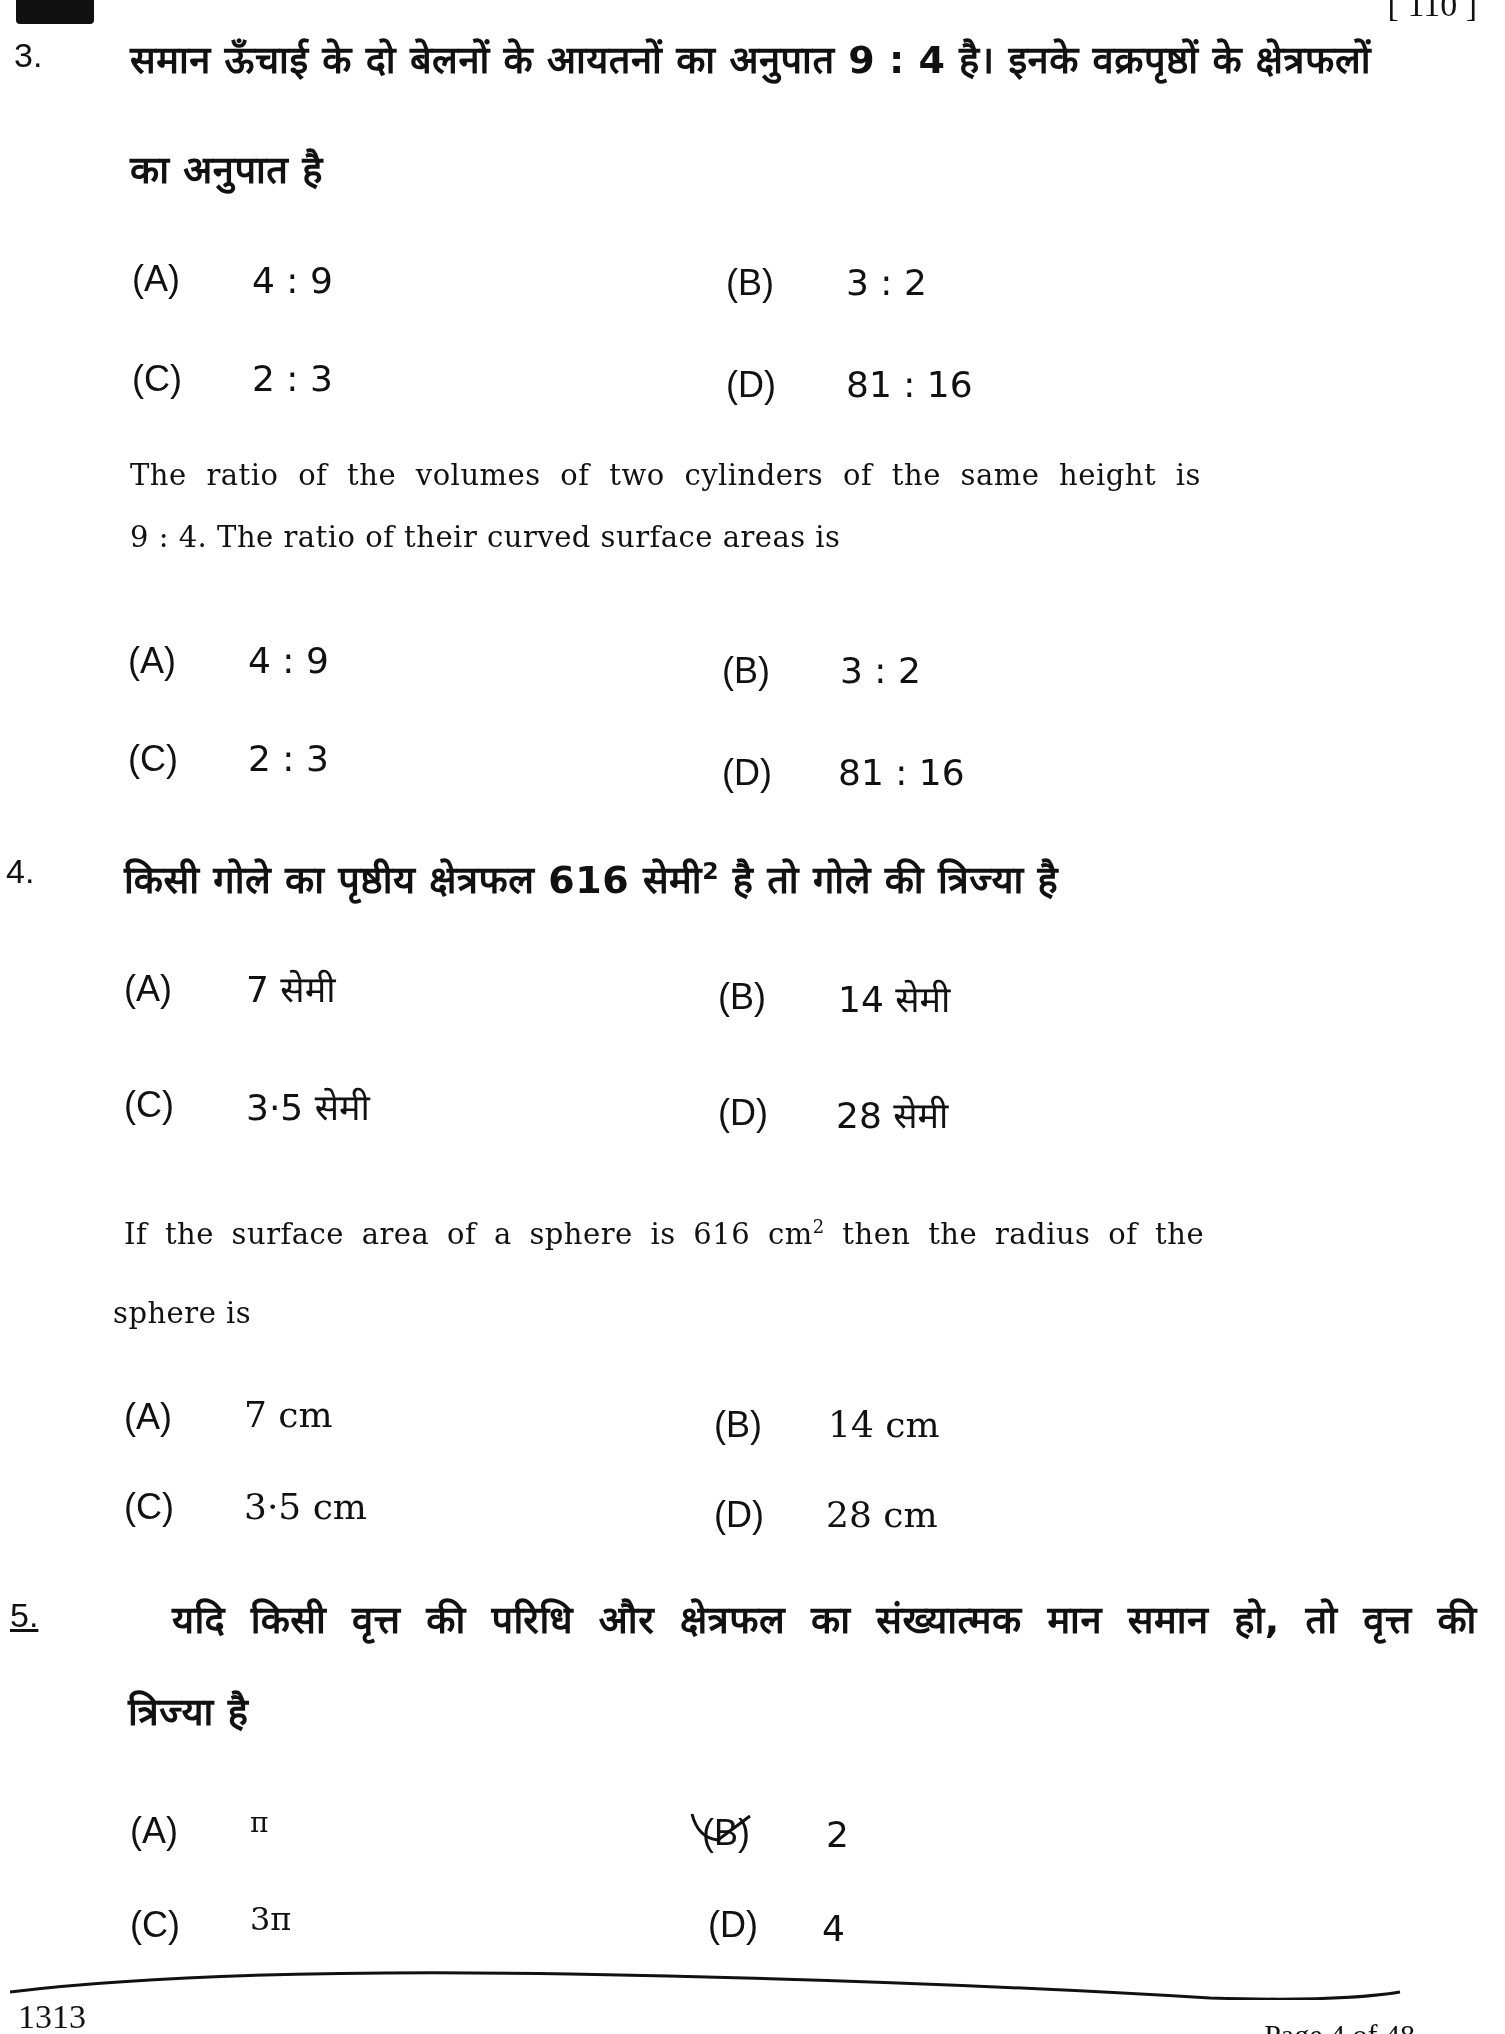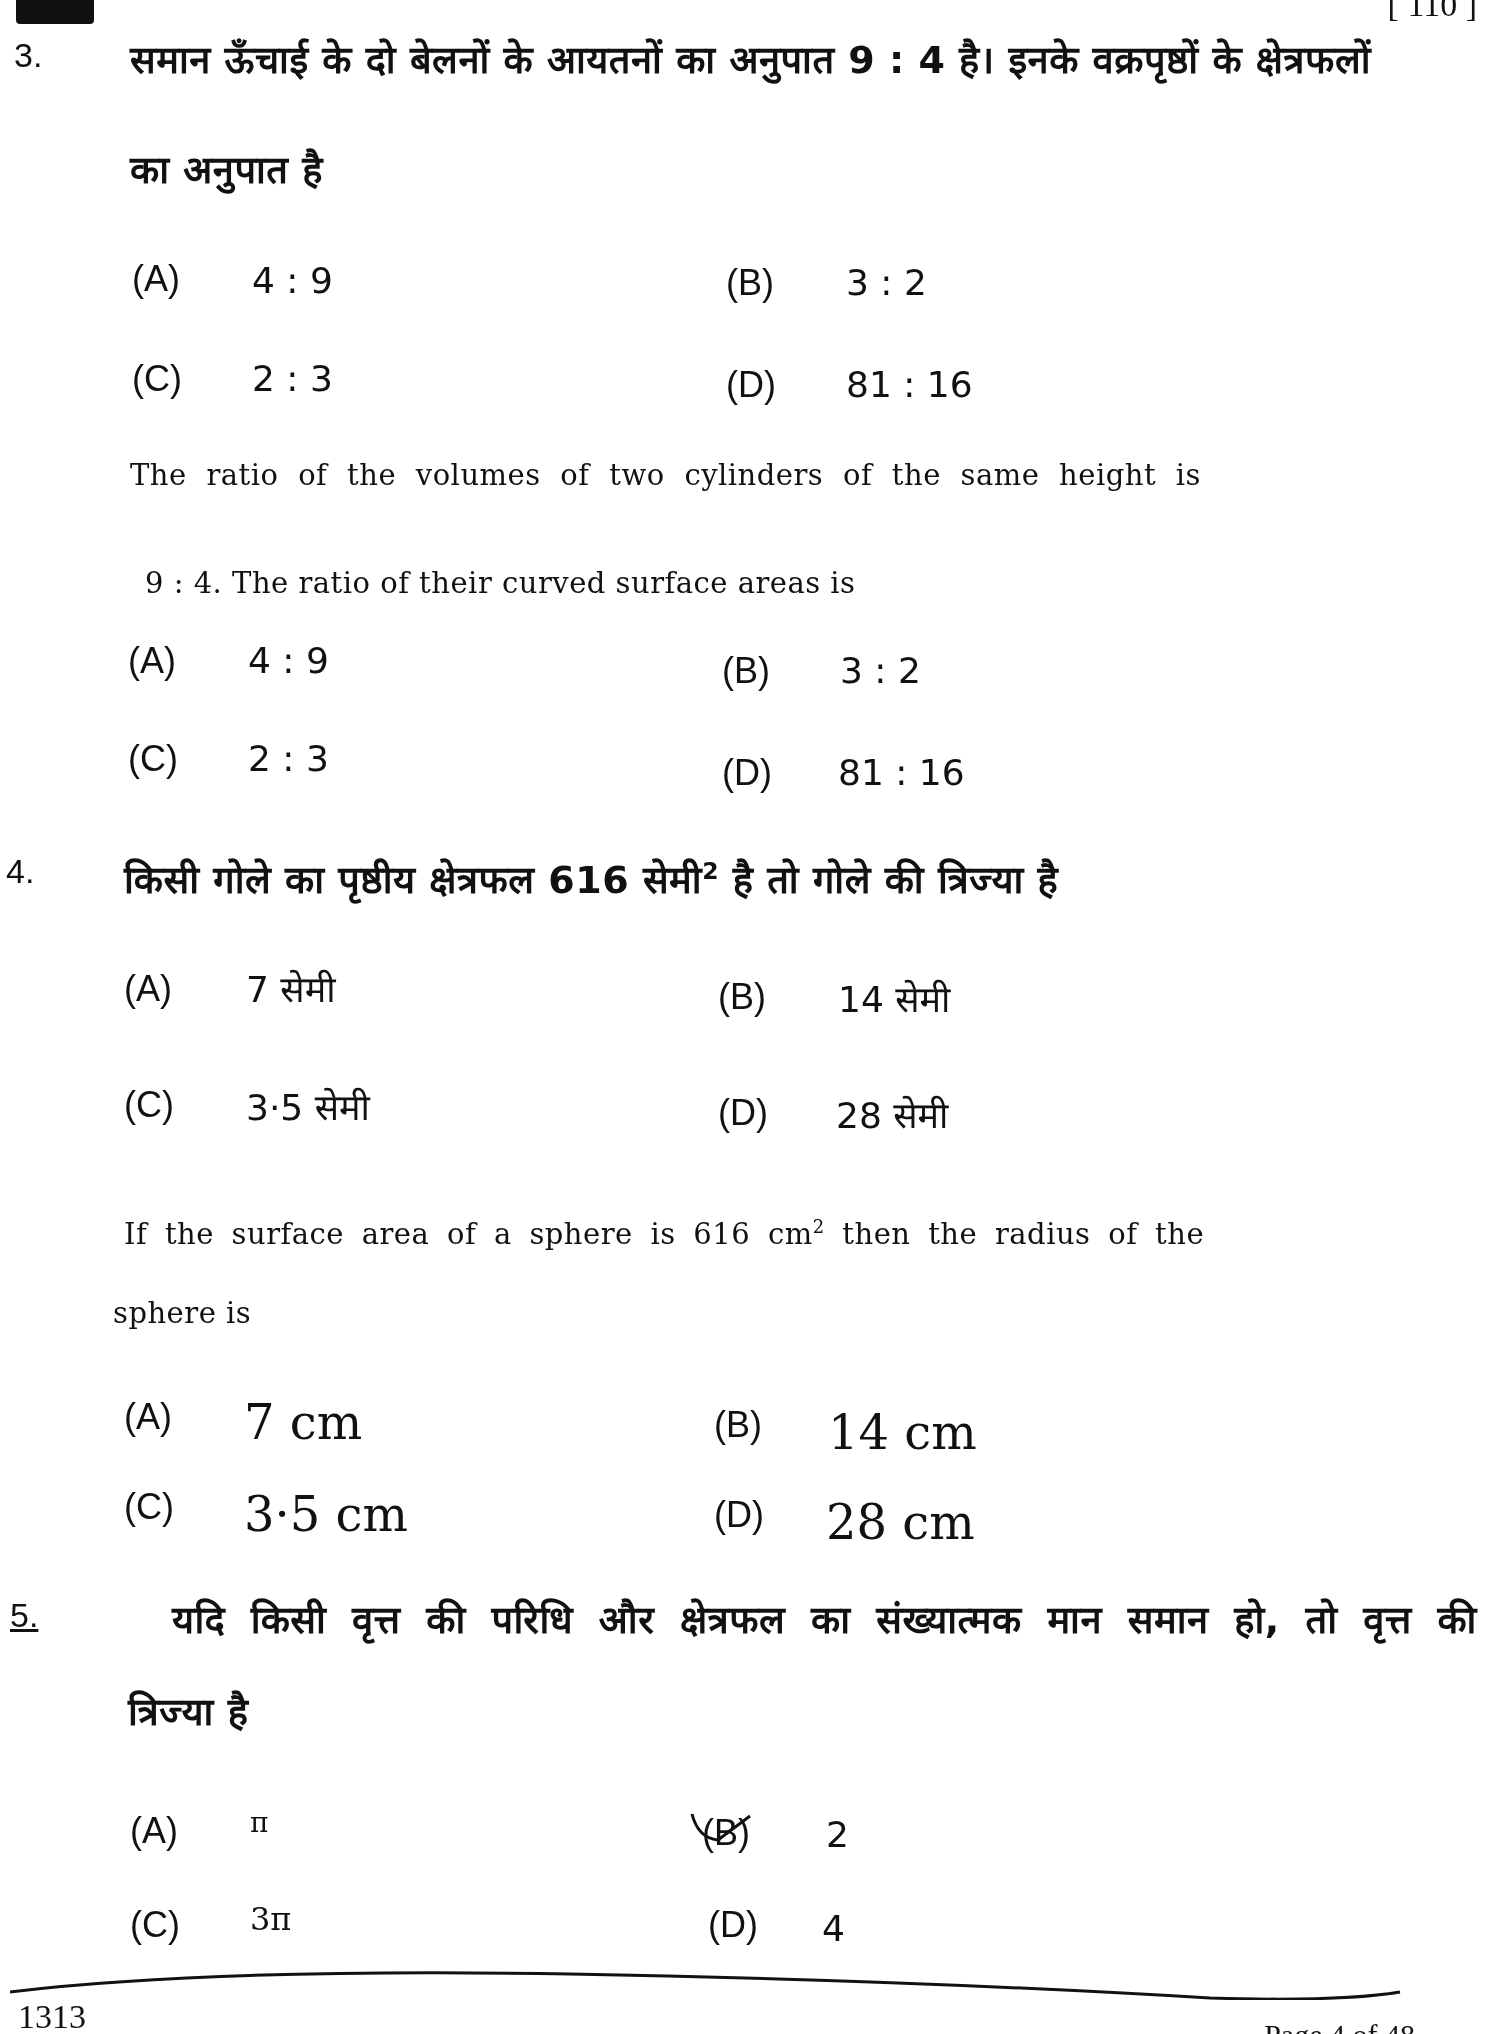--- a/index.html
+++ b/index.html
@@ -6,21 +6,21 @@
   body { width:1505px; height:2034px; position:relative; overflow:hidden;
          font-family:"DejaVu Serif", serif; color:#111; }
   .abs { position:absolute; white-space:nowrap; }
   .corner-block { position:absolute; left:16px; top:-10px; width:78px; height:34px; background:#111; border-radius:0 0 4px 4px; }
   .page-code { right:28px; top:-14px; font-size:34px; font-family:"Liberation Serif", serif; }
   .qnum { font-size:34px; font-family:"Liberation Sans", sans-serif; }
   .hi { font-size:38px; font-family:"DejaVu Sans", sans-serif; font-weight:bold; letter-spacing:0.5px; }
   .en { font-size:29px; font-family:"DejaVu Serif", serif; letter-spacing:0.5px; }
   .opt-label { font-size:36px; font-family:"Liberation Sans", sans-serif; }
   .opt-val { font-size:36px; font-family:"DejaVu Sans", sans-serif; }
-  .opt-val-serif { font-size:48px; font-family:"DejaVu Serif", serif; }
+  .opt-val-serif { font-size:36px; font-family:"DejaVu Serif", serif; }
   sup { font-size:0.62em; }
   .footer-line { position:absolute; left:10px; top:1970px; width:1400px; height:30px; }
   .footer-code { left:18px; top:1998px; font-size:34px; font-family:"Liberation Serif", serif; }
   .footer-page { right:90px; top:2018px; font-size:30px; font-family:"Liberation Serif", serif; }
   .underline { text-decoration:underline; }
   .strike-mark { position:absolute; left:688px; top:1808px; width:70px; height:40px; }
 </style>
 </head>
 <body>
 
@@ -35,21 +35,21 @@
   <div class="abs opt-label" style="left:132px; top:258px;">(A)</div>
   <div class="abs opt-val" style="left:252px; top:260px;">4 : 9</div>
   <div class="abs opt-label" style="left:726px; top:262px;">(B)</div>
   <div class="abs opt-val" style="left:846px; top:262px;">3 : 2</div>
   <div class="abs opt-label" style="left:132px; top:358px;">(C)</div>
   <div class="abs opt-val" style="left:252px; top:358px;">2 : 3</div>
   <div class="abs opt-label" style="left:726px; top:364px;">(D)</div>
   <div class="abs opt-val" style="left:846px; top:364px;">81 : 16</div>
 
   <div class="abs en" style="left:130px; top:458px; word-spacing:10px;">The ratio of the volumes of two cylinders of the same height is</div>
-  <div class="abs en" style="left:130px; top:566px;margin-left:15px;">9 : 4. The ratio of their curved surface areas is</div>
+  <div class="abs en" style="left:130px; top:520px;">9 : 4. The ratio of their curved surface areas is</div>
 
   <div class="abs opt-label" style="left:128px; top:640px;">(A)</div>
   <div class="abs opt-val" style="left:248px; top:640px;">4 : 9</div>
   <div class="abs opt-label" style="left:722px; top:650px;">(B)</div>
   <div class="abs opt-val" style="left:840px; top:650px;">3 : 2</div>
   <div class="abs opt-label" style="left:128px; top:738px;">(C)</div>
   <div class="abs opt-val" style="left:248px; top:738px;">2 : 3</div>
   <div class="abs opt-label" style="left:722px; top:752px;">(D)</div>
   <div class="abs opt-val" style="left:838px; top:752px;">81 : 16</div>
 </div>

